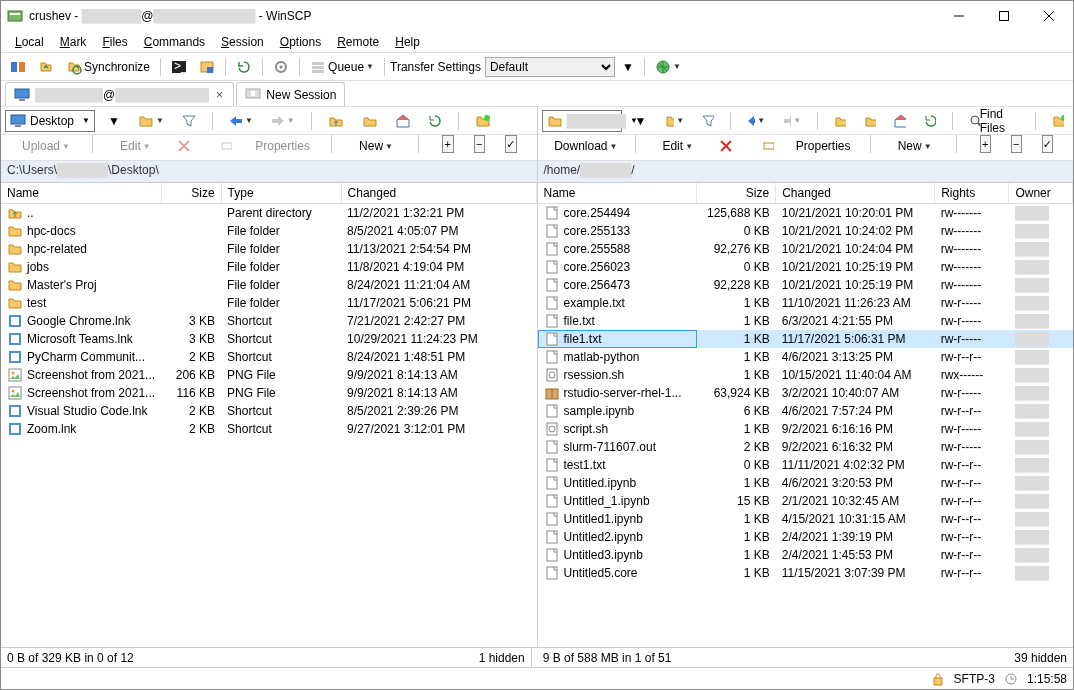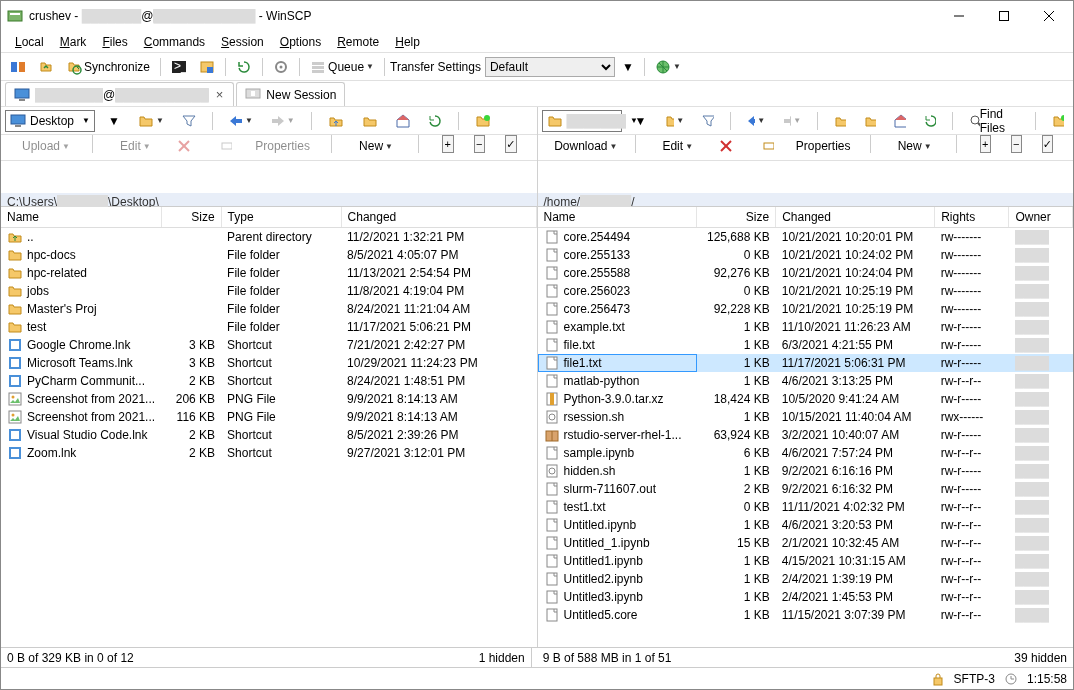--- a/index.html
+++ b/index.html
@@ -23,21 +23,21 @@
 .tab.active { background:#fff; }
 .tab .closex { font-size: 13px; color:#555; padding:0 2px;}
 .panes { flex:1; display:flex; min-height:0; }
 .pane { flex:1; display:flex; flex-direction:column; min-width:0; border-right:1px solid #d0d0d0;}
 .pane:last-child { border-right:none; }
 .navrow { height: 28px; display:flex; align-items:center; padding: 0 4px; gap:8px; border-bottom:1px solid #e0e0e0;}
 .drivebox { height:22px; display:flex; align-items:center; gap:4px; padding: 0 4px; border:1px solid #7a7a7a; background:#fff; min-width:90px;}
 .drivebox .caret { font-size:8px; margin-left:auto;}
 .actrow { height: 26px; display:flex; align-items:flex-start; padding: 0 20px; gap:20px; border-bottom:1px solid #e0e0e0;}
 .squarebtn { width:18px; height:18px; border:1px solid #888; display:flex; align-items:center; justify-content:center; font-size:11px; background:#f5f5f5;}
-.pathbar { height: 14px; background:#e8eef8; color:#333; padding: 2px 6px; border-bottom:1px solid #ccc;margin-top:32px;}
+.pathbar { height: 22px; background:#e8eef8; color:#333; padding: 2px 6px; border-bottom:1px solid #ccc;}
 .listwrap { flex:1; overflow:auto; }
 table.files { width:100%; border-collapse: collapse; }
 table.files th { text-align:left; font-weight:normal; background:#fff; padding: 3px 6px; border-right:1px solid #e5e5e5; border-bottom:1px solid #ddd; position:sticky; top:0; }
 table.files th.size { text-align:right; }
 table.files td { padding: 1px 6px; white-space:nowrap; overflow:hidden; text-overflow:ellipsis; }
 table.files td.size { text-align:right; }
 tr.filerow.selected td { background:#cde8ff; }
 tr.filerow.selected td.namecell { outline:1px solid #3399ff; outline-offset:-1px;}
 .fname { display:flex; align-items:center; gap:4px; }
 .ficon { width:16px; height:16px; display:flex; align-items:center; justify-content:center; font-size:12px; }
@@ -843,37 +843,20 @@
               <td>4/6/2021 3:13:25 PM</td>
               <td>rw-r--r--</td>
               <td><span class="greyblk">████</span></td>
             </tr>
             <tr class="filerow">
               <td class="namecell">
                 <div class="fname">
                   <span class="ficon">
                     <svg width="16" height="16">
                       <rect x="3" y="2" width="10" height="12" fill="#fff" stroke="#888"></rect>
-                      <rect x="6" y="2" width="4" height="12" fill="#e0a030"></rect>
-                    </svg>
-                  </span>
-                  <span>Python-3.9.0.tar.xz</span>
-                </div>
-              </td>
-              <td class="size">18,424 KB</td>
-              <td>10/5/2020 9:41:24 AM</td>
-              <td>rw-r-----</td>
-              <td><span class="greyblk">████</span></td>
-            </tr>
-            <tr class="filerow">
-              <td class="namecell">
-                <div class="fname">
-                  <span class="ficon">
-                    <svg width="16" height="16">
-                      <rect x="3" y="2" width="10" height="12" fill="#fff" stroke="#888"></rect>
                       <circle cx="8" cy="8" r="3" fill="none" stroke="#888"></circle>
                     </svg>
                   </span>
                   <span>rsession.sh</span>
                 </div>
               </td>
               <td class="size">1 KB</td>
               <td>10/15/2021 11:40:04 AM</td>
               <td>rwx------</td>
               <td><span class="greyblk">████</span></td>
@@ -914,21 +897,21 @@
             </tr>
             <tr class="filerow">
               <td class="namecell">
                 <div class="fname">
                   <span class="ficon">
                     <svg width="16" height="16">
                       <rect x="3" y="2" width="10" height="12" fill="#fff" stroke="#888"></rect>
                       <circle cx="8" cy="8" r="3" fill="none" stroke="#888"></circle>
                     </svg>
                   </span>
-                  <span>hidden.sh</span>
+                  <span>script.sh</span>
                 </div>
               </td>
               <td class="size">1 KB</td>
               <td>9/2/2021 6:16:16 PM</td>
               <td>rw-r-----</td>
               <td><span class="greyblk">████</span></td>
             </tr>
             <tr class="filerow">
               <td class="namecell">
                 <div class="fname">

